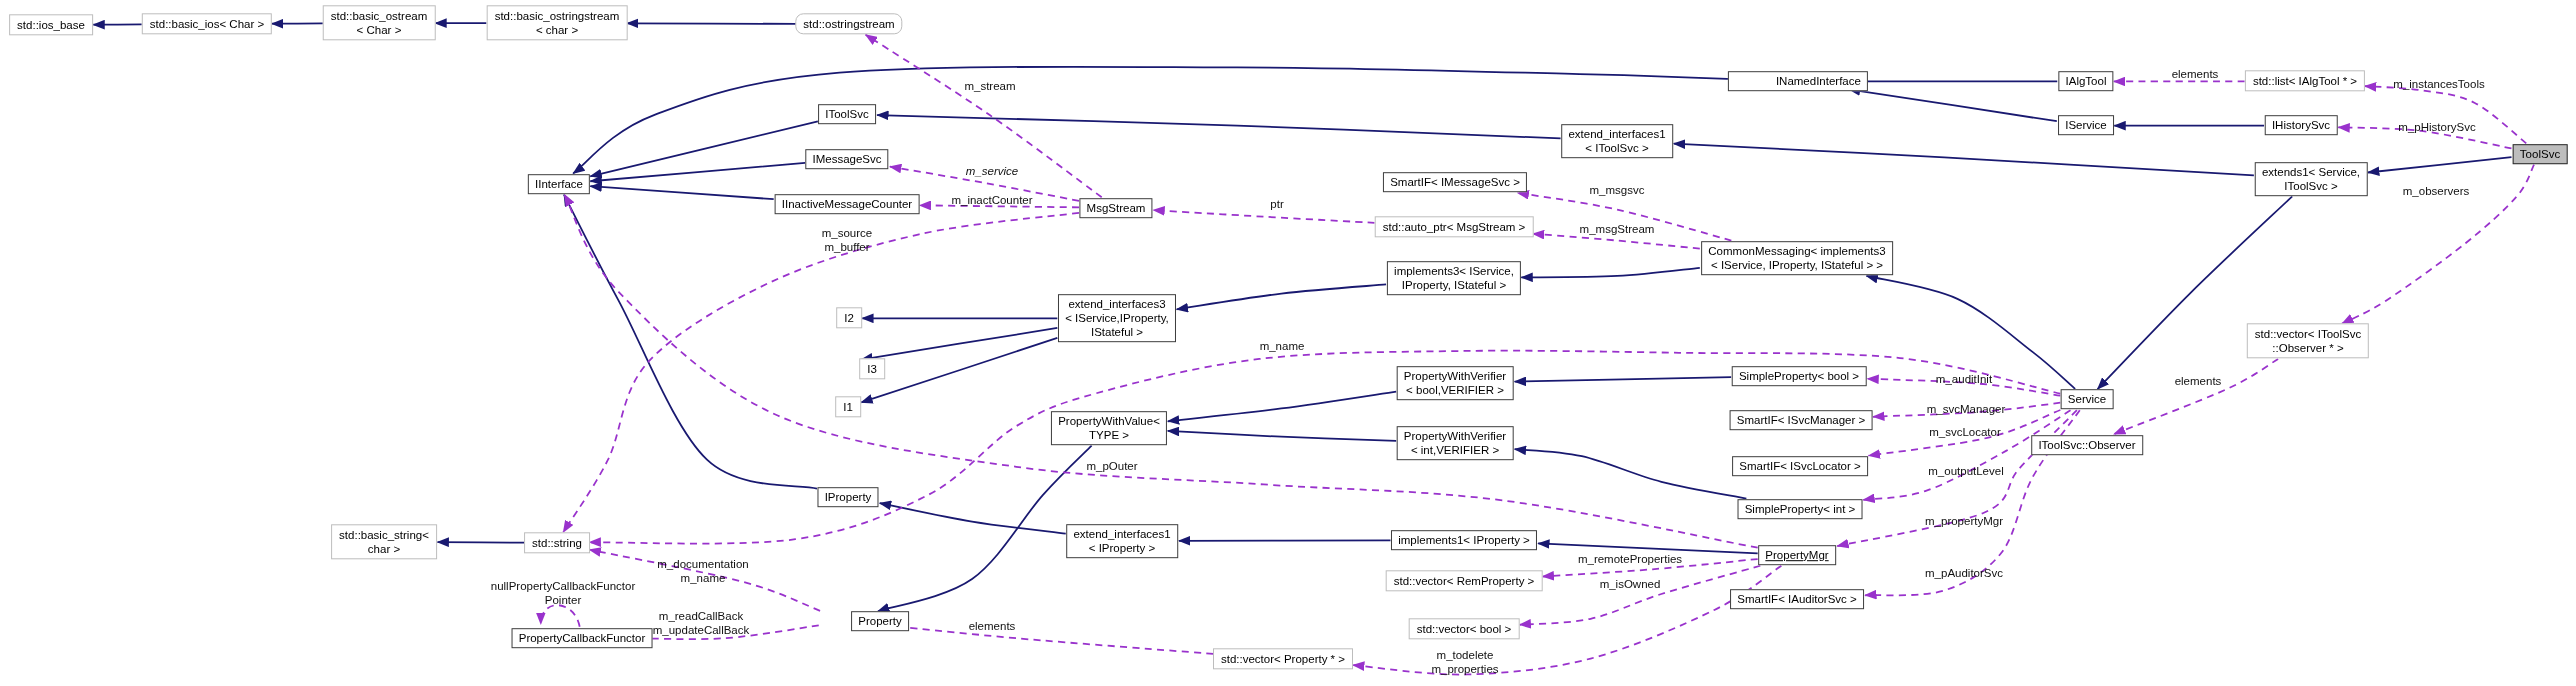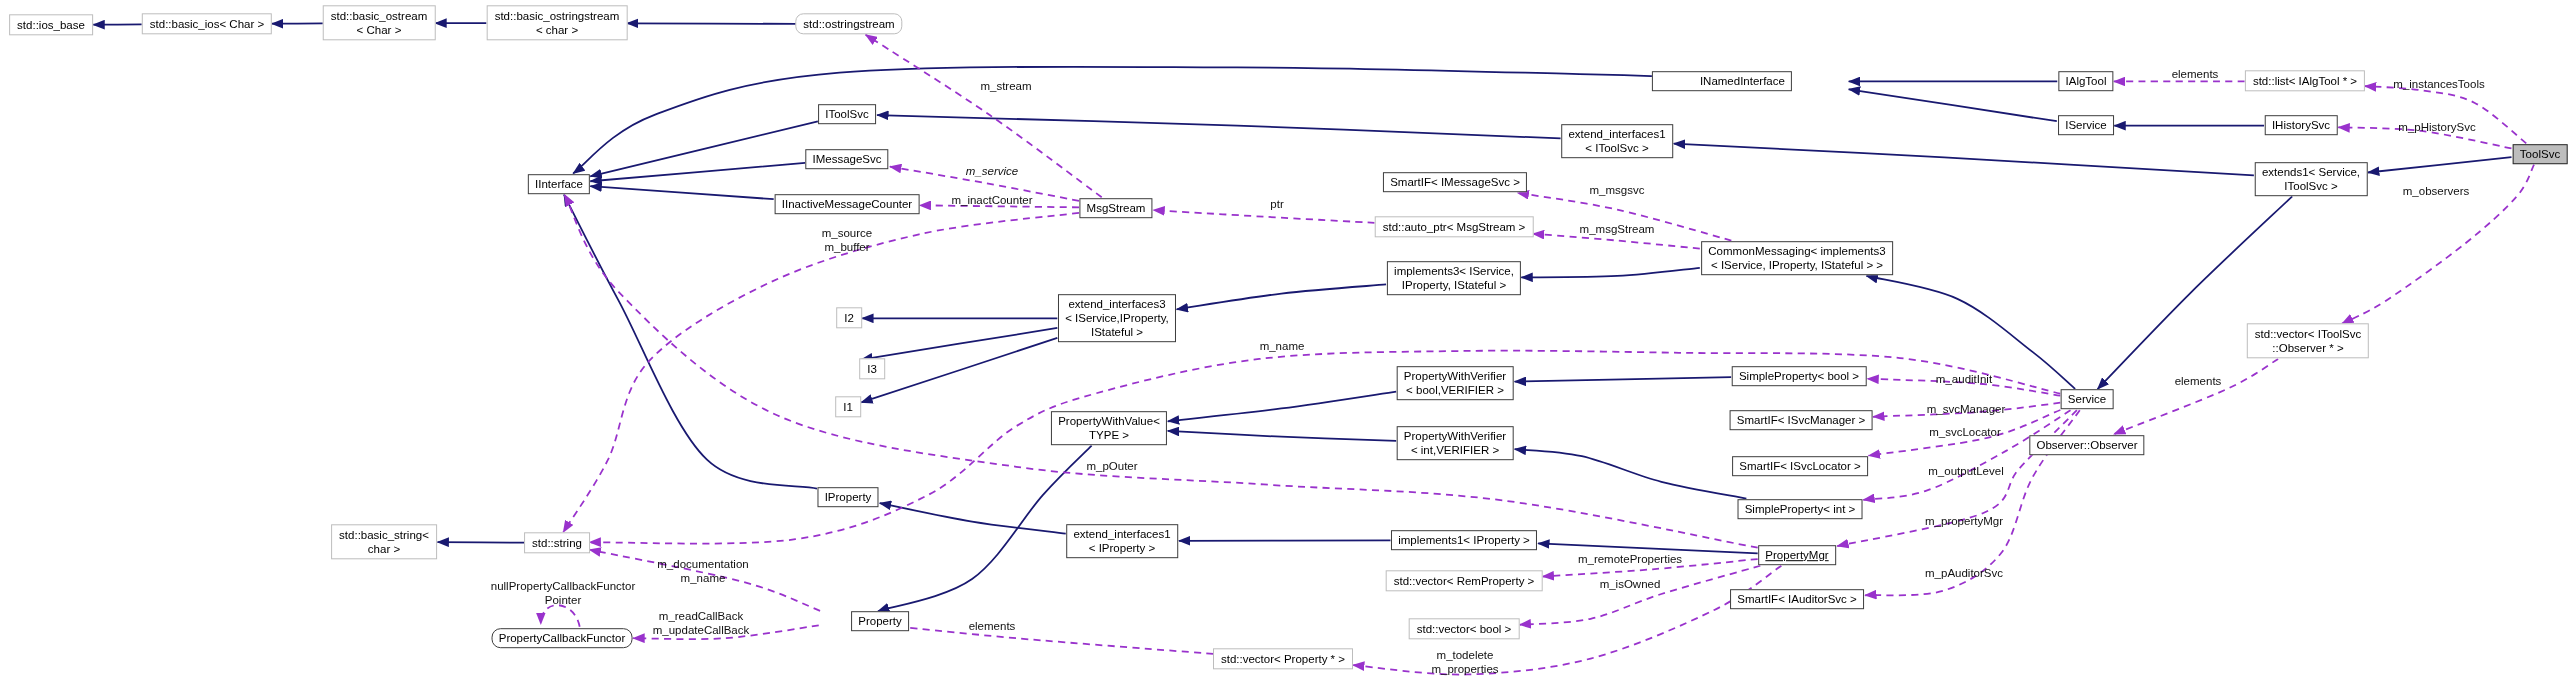--- a/index.html
+++ b/index.html
@@ -93,21 +93,21 @@
     <div class="node external" style="left: 557px; top: 23px;">std::basic_ostringstream
 &lt; char &gt;</div>
     <div class="node external" style="left: 849px; top: 24px; border-radius: 8px;">std::ostringstream</div>
     <div class="node class" style="left: 847px; top: 114px;">IToolSvc</div>
     <div class="node class" style="left: 847px; top: 159px;">IMessageSvc</div>
     <div class="node class" style="left: 559px; top: 184px;">IInterface</div>
     <div class="node class" style="left: 847px; top: 204px;">IInactiveMessageCounter</div>
     <div class="node class" style="left: 1116px; top: 208px;">MsgStream</div>
     <div class="node class" style="left: 1617px; top: 141px;">extend_interfaces1
 &lt; IToolSvc &gt;</div>
-    <div class="node class" style="left: 1722px; top: 81px; padding-left: 47px;">INamedInterface</div>
+    <div class="node class" style="left: 1798px; top: 81px; padding-left: 47px;">INamedInterface</div>
     <div class="node class" style="left: 2086px; top: 81px;">IAlgTool</div>
     <div class="node external" style="left: 2305px; top: 81px;">std::list&lt; IAlgTool * &gt;</div>
     <div class="node class" style="left: 2086px; top: 125px;">IService</div>
     <div class="node class" style="left: 2301px; top: 125px;">IHistorySvc</div>
     <div class="node main" style="left: 2540px; top: 154px;">ToolSvc</div>
     <div class="node class" style="left: 2311px; top: 179px;">extends1&lt; Service,
 IToolSvc &gt;</div>
     <div class="node class" style="left: 1455px; top: 182px;">SmartIF&lt; IMessageSvc &gt;</div>
     <div class="node external" style="left: 1454px; top: 227px;">std::auto_ptr&lt; MsgStream &gt;</div>
     <div class="node class" style="left: 1797px; top: 258px;">CommonMessaging&lt; implements3
@@ -118,44 +118,44 @@
 &lt; IService,IProperty,
 IStateful &gt;</div>
     <div class="node external" style="left: 849px; top: 318px;">I2</div>
     <div class="node external" style="left: 872px; top: 361px; margin-top: 8px;">I3</div>
     <div class="node external" style="left: 848px; top: 407px;">I1</div>
     <div class="node external" style="left: 2308px; top: 341px;">std::vector&lt; IToolSvc
 ::Observer * &gt;</div>
     <div class="node class" style="left: 1799px; top: 376px;">SimpleProperty&lt; bool &gt;</div>
     <div class="node class" style="left: 2087px; top: 399px;">Service</div>
     <div class="node class" style="left: 1801px; top: 420px;">SmartIF&lt; ISvcManager &gt;</div>
-    <div class="node class" style="left: 2087px; top: 445px;">Observer::Observer</div>
+    <div class="node class" style="left: 2087px; top: 445px;">IToolSvc::Observer</div>
     <div class="node class" style="left: 1455px; top: 383px;">PropertyWithVerifier
 &lt; bool,VERIFIER &gt;</div>
     <div class="node class" style="left: 1109px; top: 428px;">PropertyWithValue&lt;
 TYPE &gt;</div>
     <div class="node class" style="left: 1455px; top: 443px;">PropertyWithVerifier
 &lt; int,VERIFIER &gt;</div>
     <div class="node class" style="left: 1800px; top: 466px;">SmartIF&lt; ISvcLocator &gt;</div>
     <div class="node class" style="left: 848px; top: 497px;">IProperty</div>
     <div class="node class" style="left: 1800px; top: 509px;">SimpleProperty&lt; int &gt;</div>
     <div class="node class" style="left: 1122px; top: 541px;">extend_interfaces1
 &lt; IProperty &gt;</div>
     <div class="node class" style="left: 1464px; top: 540px;">implements1&lt; IProperty &gt;</div>
     <div class="node external" style="left: 384px; top: 542px;">std::basic_string&lt;
 char &gt;</div>
     <div class="node external" style="left: 557px; top: 543px;">std::string</div>
     <div class="node class" style="left: 1797px; top: 555px; text-decoration: underline;">PropertyMgr</div>
     <div class="node external" style="left: 1464px; top: 581px;">std::vector&lt; RemProperty &gt;</div>
     <div class="node class" style="left: 1797px; top: 599px;">SmartIF&lt; IAuditorSvc &gt;</div>
     <div class="node external" style="left: 1464px; top: 629px;">std::vector&lt; bool &gt;</div>
     <div class="node class" style="left: 848px; top: 621px; margin-left: 32px;">Property</div>
-    <div class="node class" style="left: 562px; top: 638px; border-radius: 9px;">PropertyCallbackFunctor</div>
+    <div class="node class" style="left: 582px; top: 638px;">PropertyCallbackFunctor</div>
     <div class="node external" style="left: 1283px; top: 659px;">std::vector&lt; Property * &gt;</div>
-    <div class="elabel" style="left: 990px; top: 86px; margin-left: 16px;">m_stream</div>
+    <div class="elabel" style="left: 990px; top: 86px;">m_stream</div>
     <div class="elabel" style="left: 992px; top: 171px; font-style: italic;">m_service</div>
     <div class="elabel" style="left: 992px; top: 200px;">m_inactCounter</div>
     <div class="elabel" style="left: 847px; top: 240px;">m_source
 m_buffer</div>
     <div class="elabel" style="left: 1277px; top: 204px;">ptr</div>
     <div class="elabel" style="left: 1617px; top: 190px;">m_msgsvc</div>
     <div class="elabel" style="left: 1617px; top: 229px;">m_msgStream</div>
     <div class="elabel" style="left: 2195px; top: 74px;">elements</div>
     <div class="elabel" style="left: 2439px; top: 84px;">m_instancesTools</div>
     <div class="elabel" style="left: 2437px; top: 127px;">m_pHistorySvc</div>

